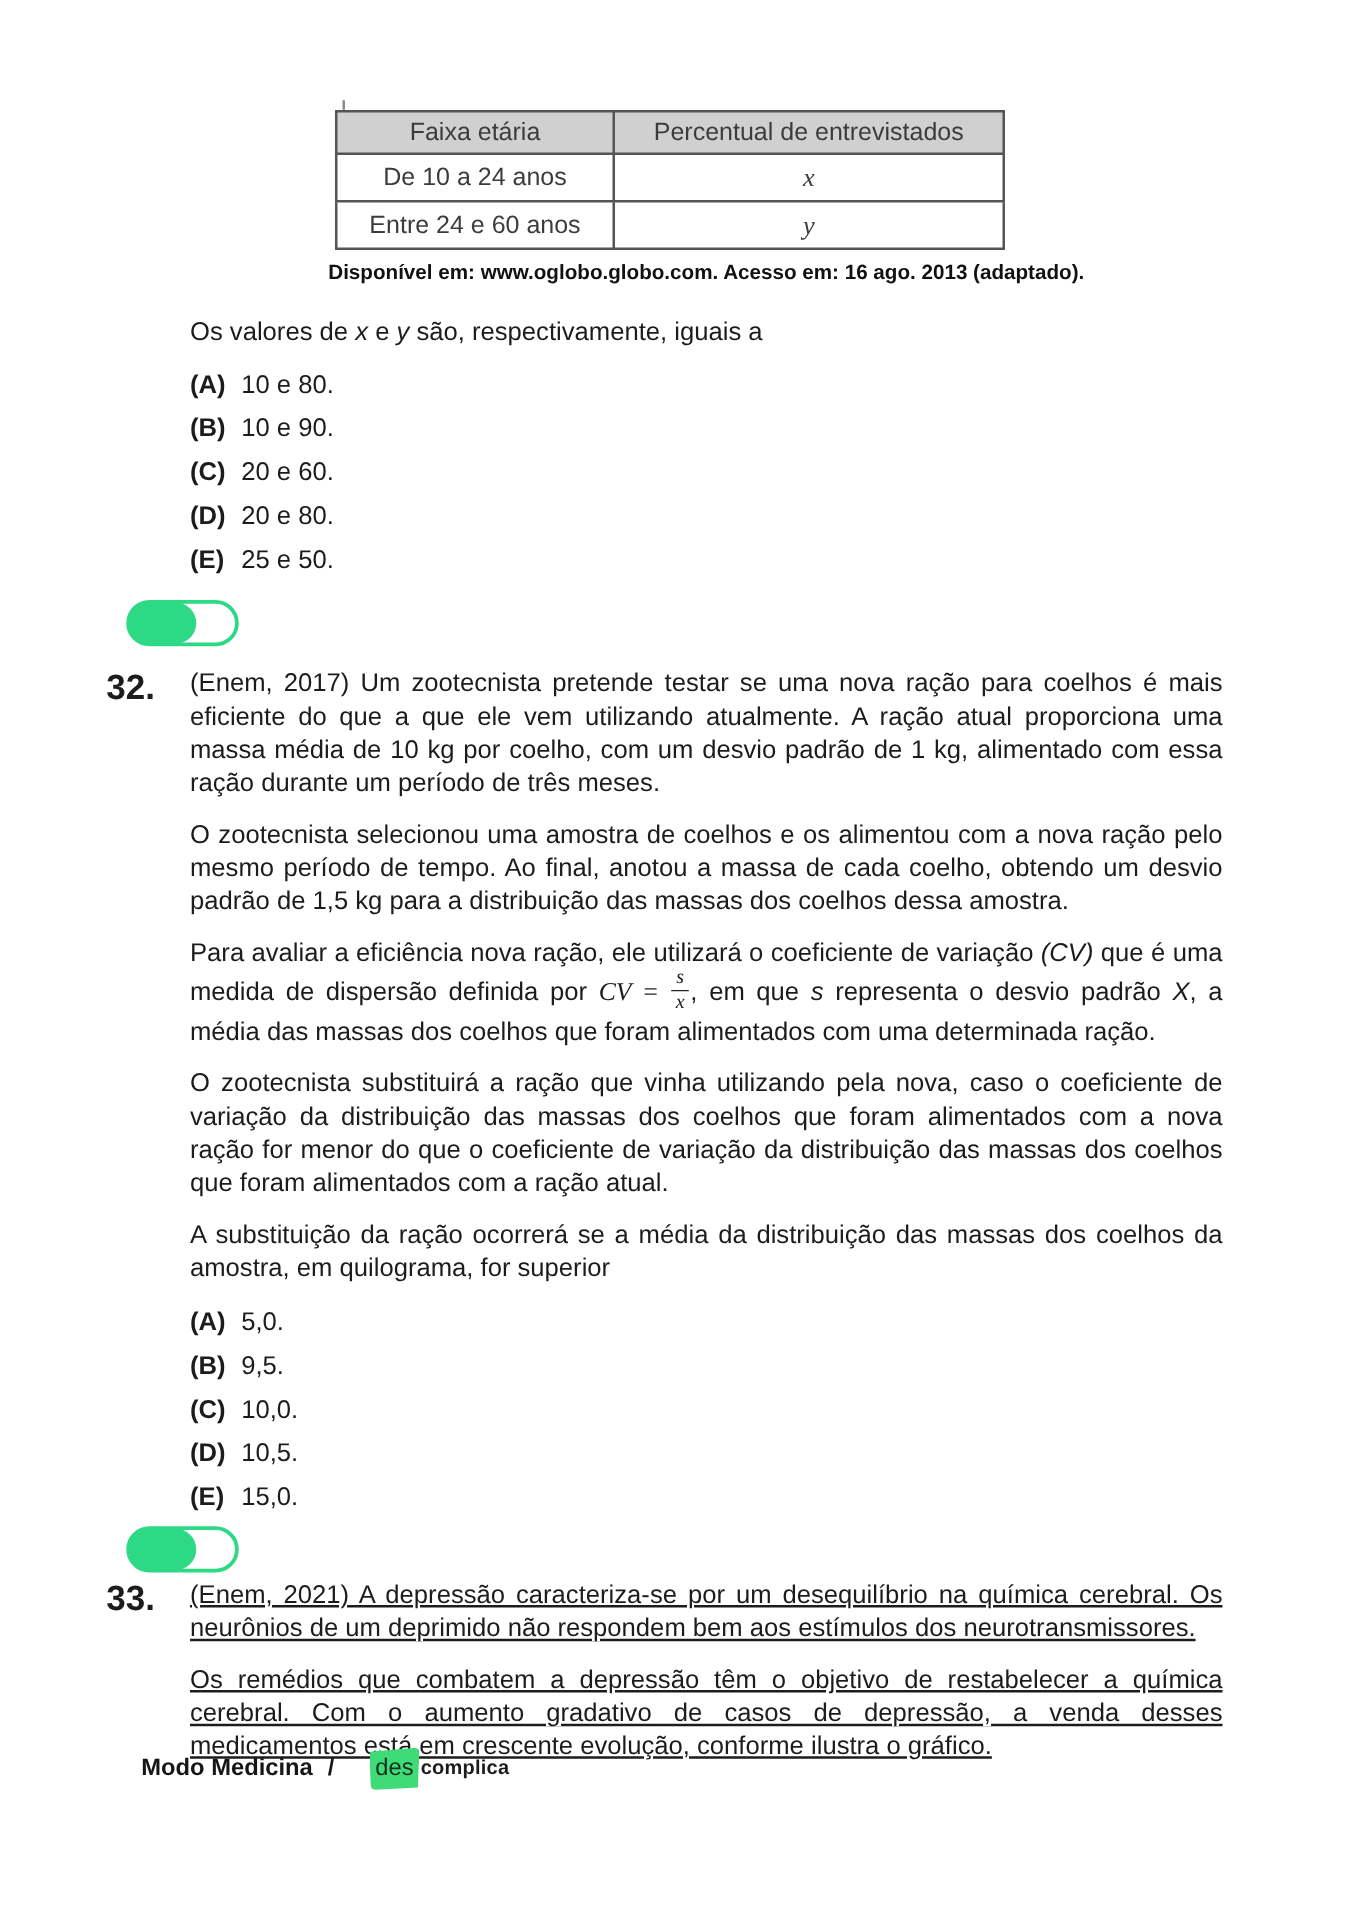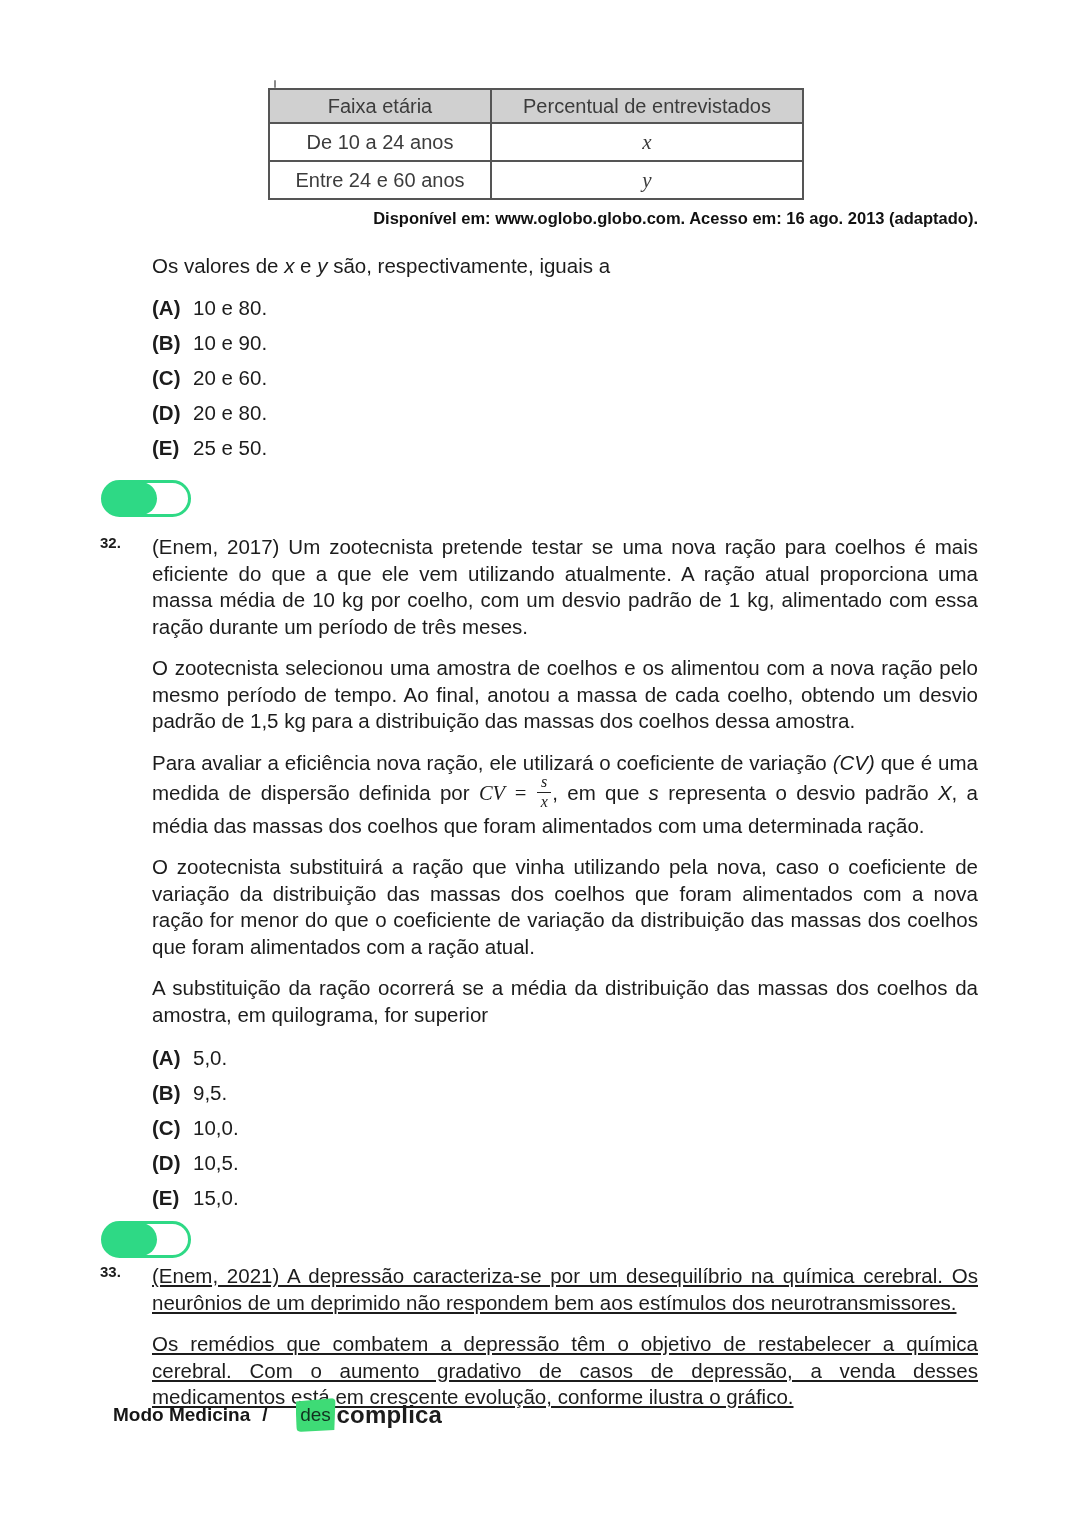--- a/index.html
+++ b/index.html
@@ -42,21 +42,21 @@
     height:34px;
     padding:2px 14px;
   }
   table.qtable td{height:38px;padding:1px 14px;}
   table.qtable td.cell-label{width:222px;}
   table.qtable td.cell-val{width:312px;font-family:"Liberation Serif","DejaVu Serif",serif;font-style:italic;font-size:21px;}
 
   .source{
     margin:9px 102px 0 152px;
     width:826px;
-    text-align:right;
+    text-align:center;
     font-weight:bold;
     font-size:16.5px;
     color:#111;
   }
 
   .stem{
     margin:26px 102px 0 152px;
     width:826px;
     font-size:20.5px;
   }
@@ -75,22 +75,22 @@
     border-radius:19px;background:#fff;
   }
   .pill-fill{
     position:absolute;left:-1px;top:-1px;bottom:-1px;width:64%;
     background:var(--green);border-radius:18px;
   }
 
   
   .question{position:relative;padding:0 102px 0 152px;}
   .qnum{
-    position:absolute;left:100px;top:0;
-    font-weight:bold;font-size:15px;
+    position:absolute;left:85px;top:0;
+    font-weight:bold;font-size:28px;
   }
   .q32{margin-top:16px;}
   .q33{margin-top:4px;text-decoration:underline;}
   .para{
     font-size:20.5px;
     line-height:26.5px;
     text-align:justify;
     margin:0 0 15px 0;
   }
   .para:last-child{margin-bottom:0;}
@@ -118,21 +118,21 @@
   .logo{display:inline-flex;align-items:center;margin-left:14px;}
   .logo-des{
     display:inline-flex;align-items:center;justify-content:center;
     background:var(--logo-green);
     color:#12301f;
     font-weight:normal;font-size:19px;
     width:40px;height:34px;
     border-radius:5px;
     clip-path:polygon(0 10%,100% 0,97% 94%,3% 100%);
   }
-  .logo-rest{font-weight:bold;font-size:24px;color:#1c1c1c;margin-left:1px;letter-spacing:0.2px;}
+  .logo-rest{font-weight:bold;font-size:16px;color:#1c1c1c;margin-left:1px;letter-spacing:0.2px;}
 </style>
 </head>
 <body>
 
 <div class="page">
 
   <div class="stray"></div>
 
   <table class="qtable">
     <thead>

